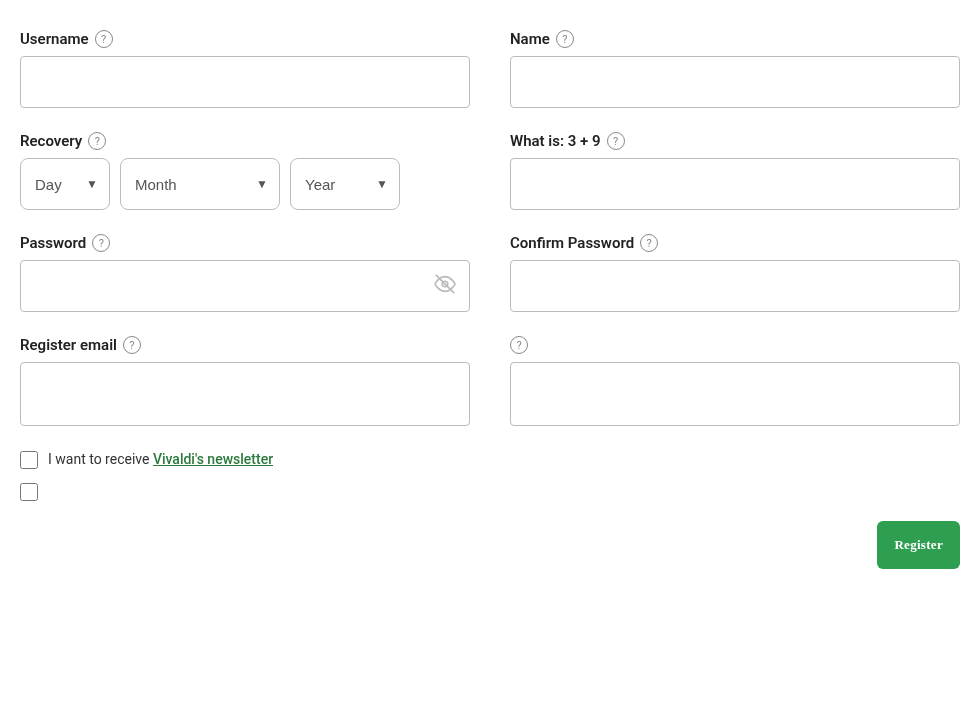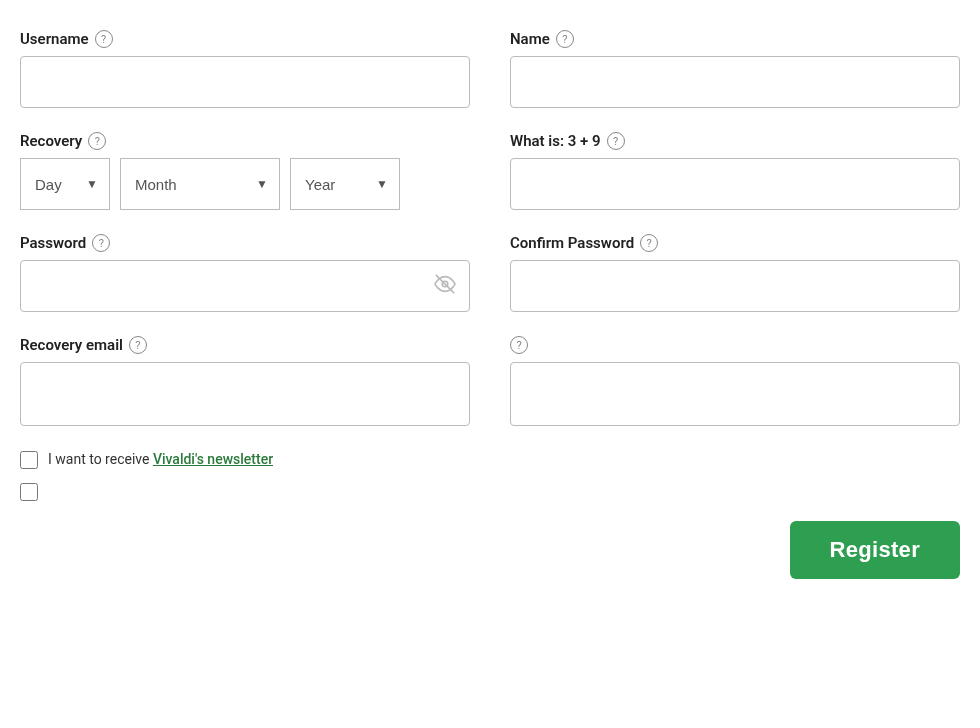--- a/index.html
+++ b/index.html
@@ -95,21 +95,21 @@
     .select-wrapper {
       position: relative;
       display: flex;
       align-items: center;
     }
 
     .select-wrapper select {
       appearance: none;
       -webkit-appearance: none;
       border: 1.5px solid #bbb;
-      border-radius: 0;
+      border-radius: 8px;
       padding: 10px 36px 10px 14px;
       font-size: 15px;
       height: 52px;
       background: #fff;
       color: #555;
       outline: none;
       cursor: pointer;
       width: 100%;
     }
 
@@ -180,25 +180,26 @@
       display: flex;
       justify-content: flex-end;
       margin-top: 16px;
     }
 
     .register-btn {
       background: #2e9e50;
       color: #fff;
       border: none;
       border-radius: 6px;
-      padding: 16px 40px;
-      font-size: 22px;
+      padding: 16px 17px;
+      font-size: 13px;
       font-weight: 600;
       cursor: pointer;
       letter-spacing: 0.3px;
+      font-family: Liberation Serif, serif;
     }
 
     
     .eye-svg {
       width: 22px;
       height: 22px;
       fill: none;
       stroke: #bbb;
       stroke-width: 1.8;
     }
@@ -295,21 +296,21 @@
         <span>Confirm Password</span>
         <span class="help-icon">?</span>
       </label>
       <input type="password" class="text-input" style="">
     </div>
   </div>
 
   <div class="form-row">
     <div class="form-group">
       <label class="field-label">
-        <span>Recovery email</span>
+        <span>Register email</span>
         <span class="help-icon">?</span>
       </label>
       <input type="email" class="text-input" style="height: 64px;">
     </div>
     <div class="form-group">
       <label class="field-label">
         <span class="help-icon">?</span>
       </label>
       <input type="email" class="text-input" style="height: 64px;">
     </div>

